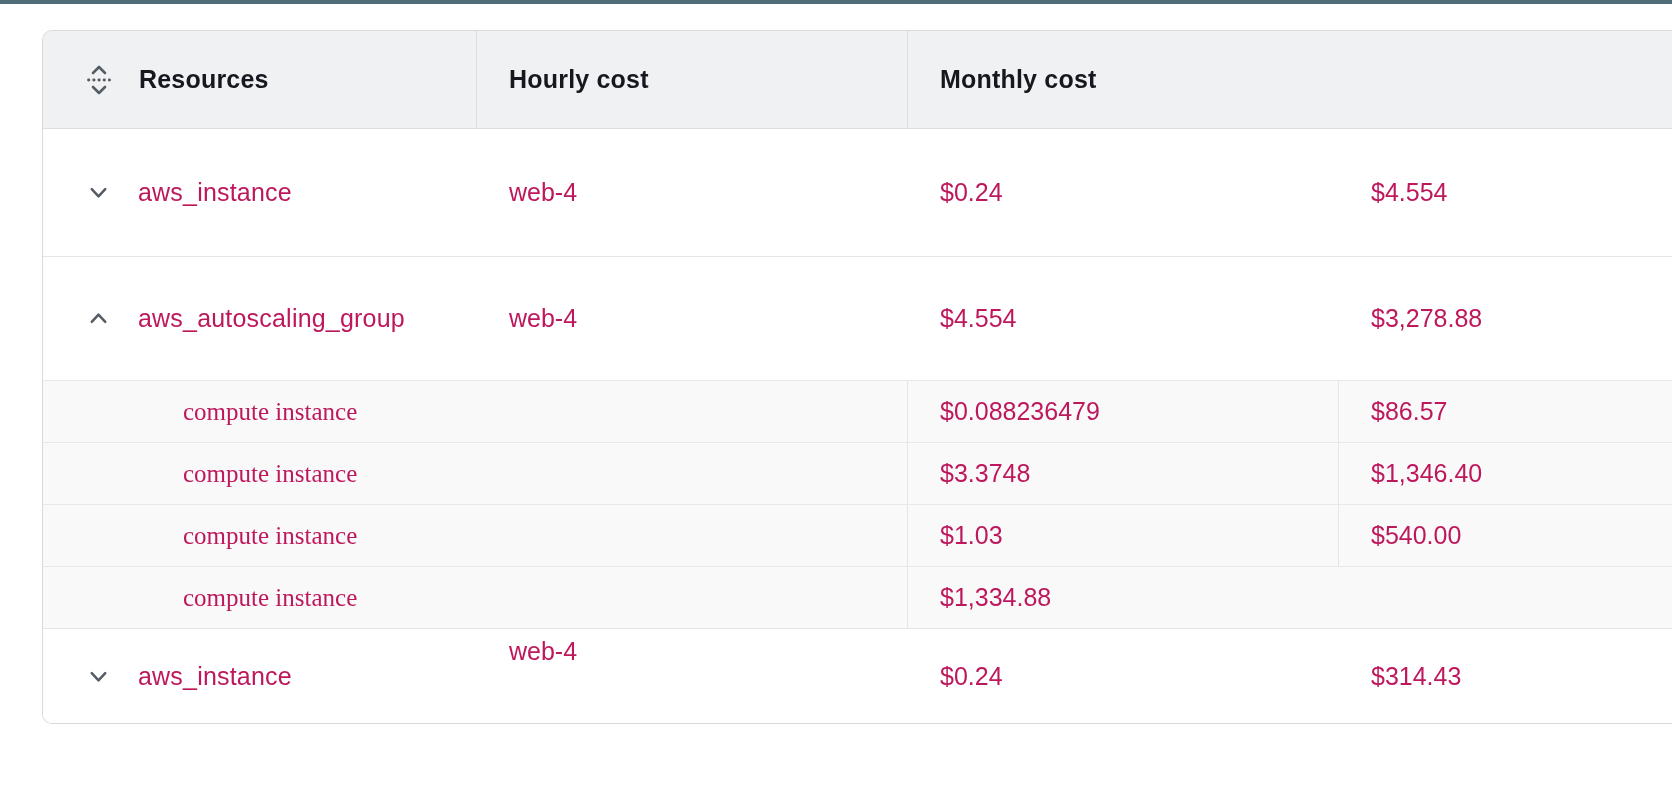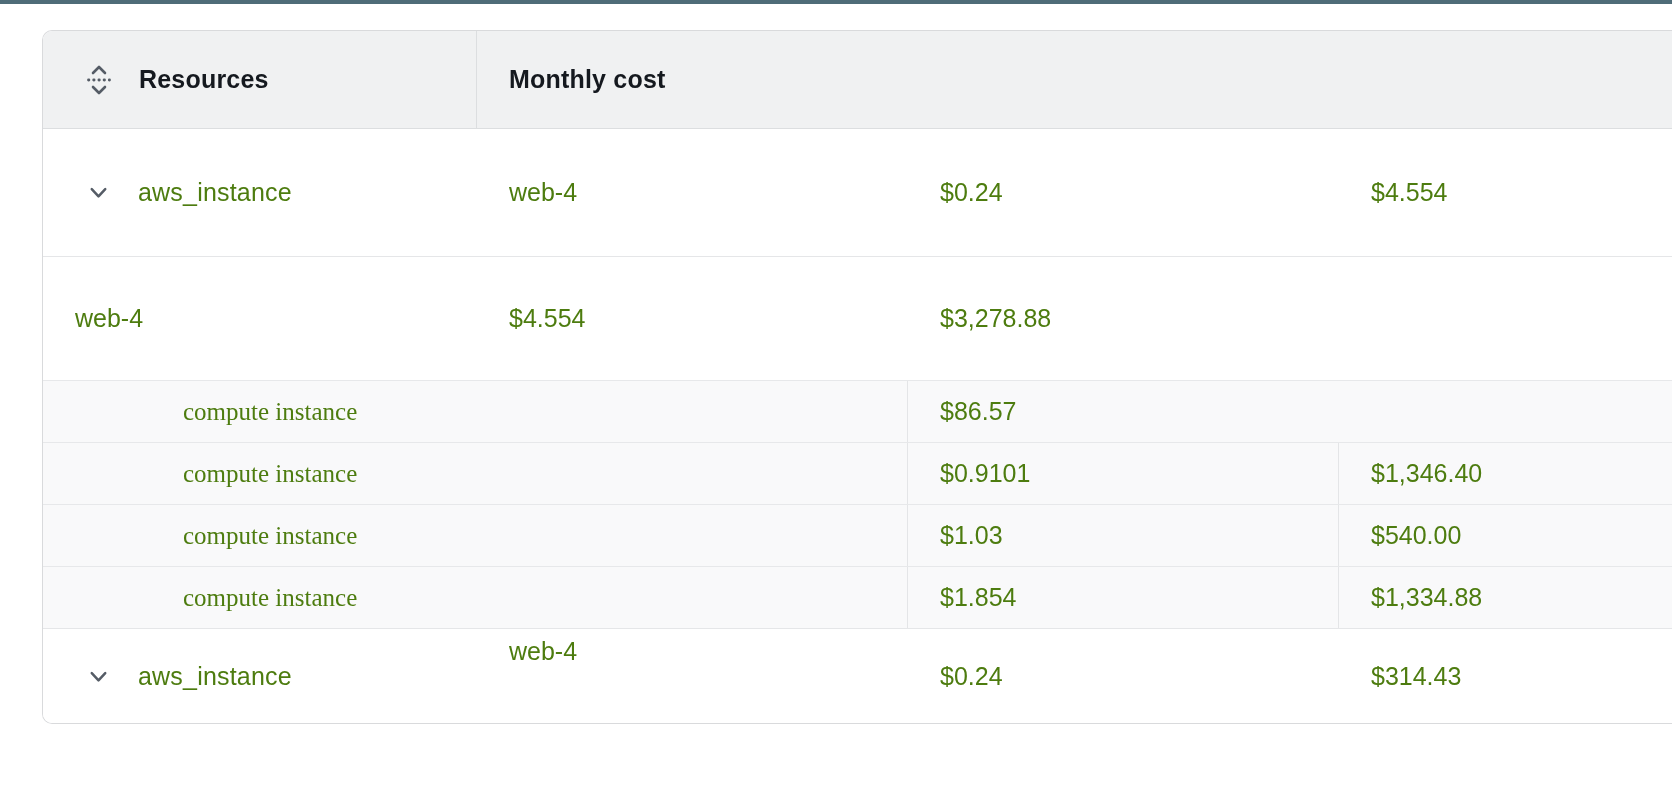--- a/index.html
+++ b/index.html
@@ -25,21 +25,21 @@
     border-right:1px solid #dcdee0;box-sizing:border-box;
   }
   .hdr-cell:last-child{border-right:none;}
   .hdr-cell.first{padding-left:42px;}
   .hdr-icon{display:inline-flex;margin-right:26px;flex:0 0 auto;}
   .row{
     display:grid;grid-template-columns:434px 431px 431px 1fr;
     background:#ffffff;border-top:1px solid #e5e6e8;box-sizing:border-box;
   }
   .row.no-top{border-top:none;}
-  .cell{display:flex;align-items:center;font-size:25px;color:#4d7c0f;box-sizing:border-box;}
+  .cell{display:flex;align-items:center;font-size:25px;color:#be185d;box-sizing:border-box;}
   .cell.res{padding-left:42px;}
   .cell.pad{padding-left:32px;}
   .chev{display:inline-flex;margin-right:26px;flex:0 0 auto;cursor:pointer;}
   .res-label{letter-spacing:.2px;}
   .name-raised{transform:translateY(-25px);}
   .subrow{
     display:grid;grid-template-columns:865px 431px 1fr;
     height:62px;background:#f9f9fa;border-top:1px solid #e7e8ea;box-sizing:border-box;
   }
   .subrow .cell.label{padding-left:140px;font-family:Liberation Serif, serif;}
@@ -56,20 +56,23 @@
       <span class="hdr-icon">
         <svg width="28" height="36" viewBox="0 0 28 36" fill="none">
           <polyline points="8,11 14,5 20,11" stroke="#555c66" stroke-width="2.6" stroke-linecap="round" stroke-linejoin="round"></polyline>
           <line x1="3.5" y1="18" x2="24.5" y2="18" stroke="#555c66" stroke-width="2.8" stroke-linecap="round" stroke-dasharray="0.4 4.8"></line>
           <polyline points="8,25 14,31 20,25" stroke="#555c66" stroke-width="2.6" stroke-linecap="round" stroke-linejoin="round"></polyline>
         </svg>
       </span>
       <span>Resources</span>
     </div>
     <div class="hdr-cell">
+      <span>Hourly cost</span>
+    </div>
+    <div class="hdr-cell">
       <span>Monthly cost</span>
     </div>
   </div>
   <div id="tbody">
       <div class="row no-top" style="height: 127px;">
         <div class="cell res">
           <span class="chev">
             <svg width="27" height="27" viewBox="0 0 24 24" fill="none">
               <polyline points="6,9 12,15.5 18,9" stroke="#555c66" stroke-width="2.2" stroke-linecap="round" stroke-linejoin="round"></polyline>
             </svg>
@@ -80,66 +83,74 @@
           <span>web-4</span>
         </div>
         <div class="cell pad">
           <span>$0.24</span>
         </div>
         <div class="cell pad">
           <span>$4.554</span>
         </div>
       </div>
       <div class="row" style="height: 124px;">
+        <div class="cell res">
+          <span class="chev">
+            <svg width="27" height="27" viewBox="0 0 24 24" fill="none">
+              <polyline points="6,15 12,8.5 18,15" stroke="#555c66" stroke-width="2.2" stroke-linecap="round" stroke-linejoin="round"></polyline>
+            </svg>
+          </span>
+          <span class="res-label">aws_autoscaling_group</span>
+        </div>
         <div class="cell pad">
           <span>web-4</span>
         </div>
         <div class="cell pad">
           <span>$4.554</span>
         </div>
         <div class="cell pad">
           <span>$3,278.88</span>
         </div>
       </div>
       <div class="subrow">
         <div class="cell label">
           <span>compute instance</span>
         </div>
         <div class="cell div">
+          <span>$0.088236479</span>
+        </div>
+        <div class="cell div">
           <span>$86.57</span>
         </div>
       </div>
       <div class="subrow">
         <div class="cell label">
           <span>compute instance</span>
         </div>
         <div class="cell div">
-          <span>$0.9101</span>
+          <span>$3.3748</span>
         </div>
         <div class="cell div">
           <span>$1,346.40</span>
         </div>
       </div>
       <div class="subrow">
         <div class="cell label">
           <span>compute instance</span>
         </div>
         <div class="cell div">
           <span>$1.03</span>
         </div>
         <div class="cell div">
           <span>$540.00</span>
         </div>
       </div>
       <div class="subrow">
         <div class="cell label">
           <span>compute instance</span>
-        </div>
-        <div class="cell div">
-          <span>$1.854</span>
         </div>
         <div class="cell div">
           <span>$1,334.88</span>
         </div>
       </div>
       <div class="row" style="height: 96px;">
         <div class="cell res">
           <span class="chev">
             <svg width="27" height="27" viewBox="0 0 24 24" fill="none">
               <polyline points="6,9 12,15.5 18,9" stroke="#555c66" stroke-width="2.2" stroke-linecap="round" stroke-linejoin="round"></polyline>

